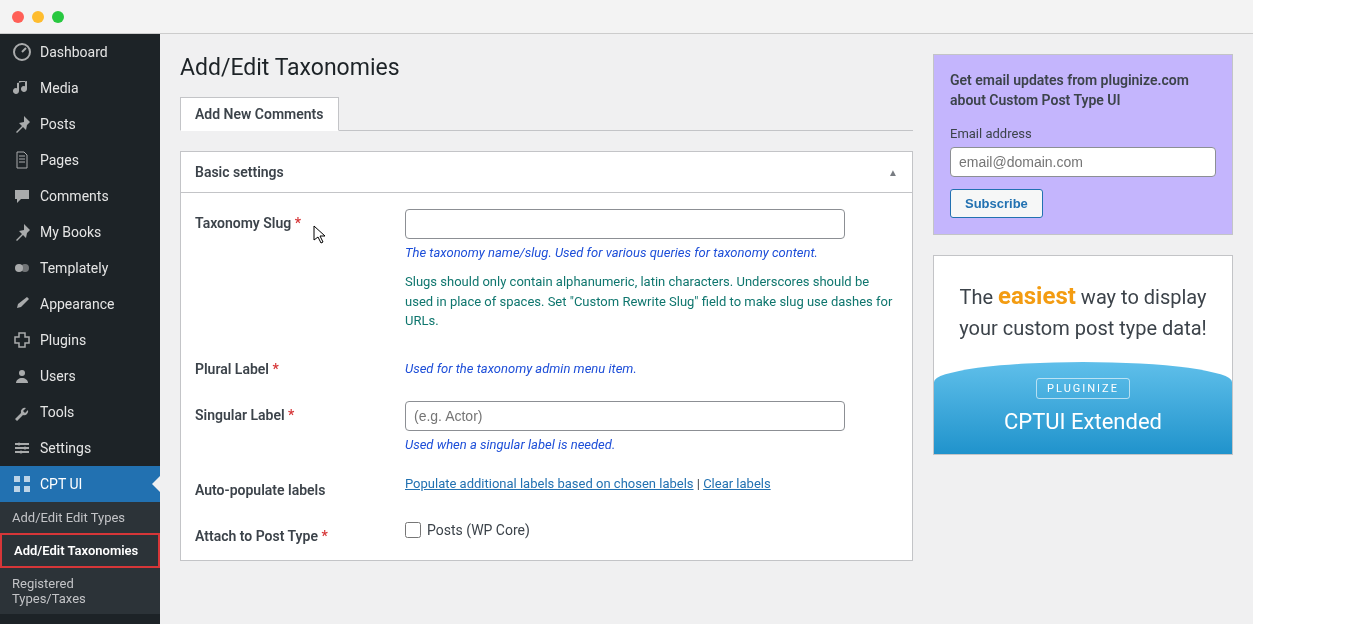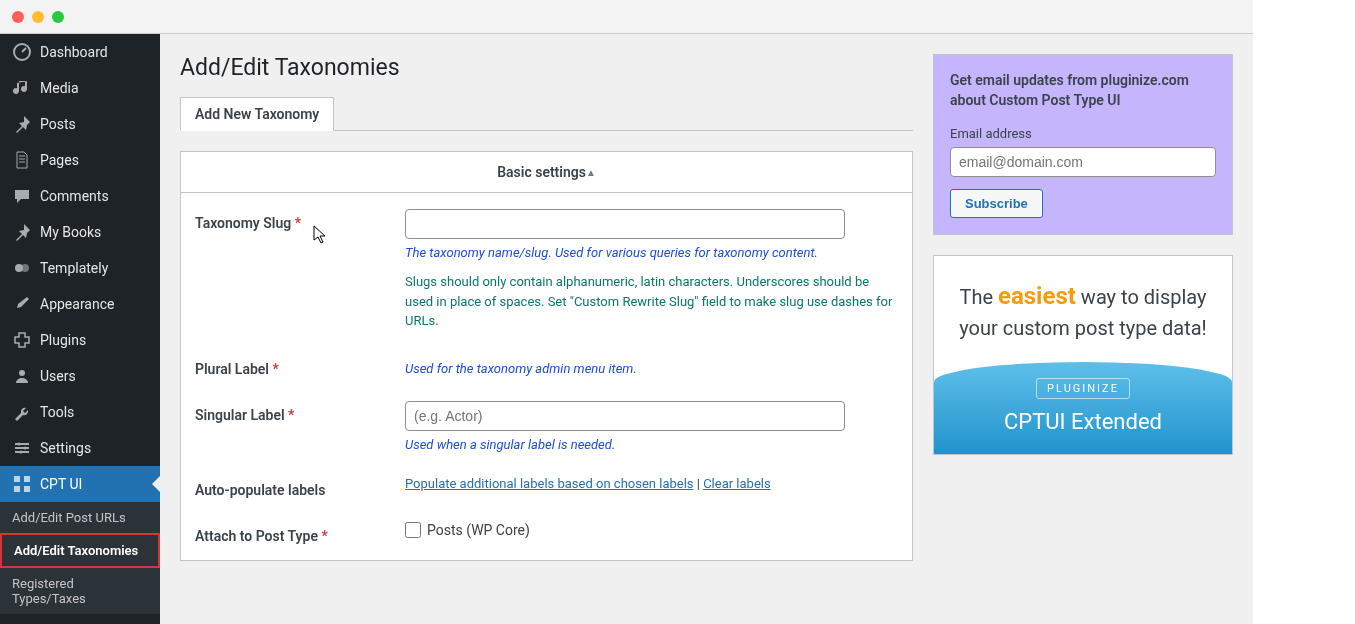--- a/index.html
+++ b/index.html
@@ -18,21 +18,21 @@
 .sidebar-icon { width: 20px; height: 20px; display: flex; align-items: center; justify-content: center; opacity: 0.7; flex-shrink: 0; }
 .sidebar-sub { background: #2c3338; padding: 8px 12px; font-size: 13px; color: #c3c4c7; cursor: pointer; }
 .sidebar-sub.active { color: #fff; font-weight: 600; border: 2px solid #d63638; }
 .main { flex: 1; overflow: auto; padding: 20px 20px 0 20px; display: flex; gap: 20px; }
 .main-col { flex: 1; min-width: 0; }
 .page-title { font-size: 23px; font-weight: 400; color: #1d2327; margin-bottom: 16px; }
 .tab-wrapper { display: flex; border-bottom: 1px solid #c3c4c7; margin-bottom: 20px; }
 .tab { padding: 8px 14px; border: 1px solid #c3c4c7; background: #f6f7f7; margin-right: 5px; margin-bottom: -1px; font-size: 14px; cursor: pointer; }
 .tab.active { background: #fff; border-bottom-color: #fff; font-weight: 600; }
 .panel { background: #fff; border: 1px solid #c3c4c7; margin-bottom: 16px; }
-.panel-header { padding: 12px 14px; border-bottom: 1px solid #c3c4c7; font-weight: 600; font-size: 14px; display: flex; justify-content: center; align-items: center; cursor: pointer; }
+.panel-header { padding: 12px 14px; border-bottom: 1px solid #c3c4c7; font-weight: 600; font-size: 14px; display: flex; justify-content: space-between; align-items: center; cursor: pointer; }
 .panel-body { padding: 16px 14px; }
 .form-row { display: flex; margin-bottom: 24px; }
 .form-label { width: 210px; flex-shrink: 0; font-weight: 600; font-size: 14px; padding-top: 6px; }
 .form-label .req { color: #d63638; }
 .form-field { flex: 1; }
 .form-field input[type="text"] { width: 440px; padding: 6px 8px; border: 1px solid #8c8f94; border-radius: 4px; font-size: 14px; }
 .form-desc { color: #1d4ed8; font-style: italic; font-size: 13px; margin-top: 6px; }
 .form-help { color: #0f766e; font-size: 13px; margin-top: 12px; line-height: 1.5; max-width: 580px; }
 .link { color: #2271b1; text-decoration: underline; cursor: pointer; }
 .checkbox-row { display: flex; align-items: center; gap: 6px; font-size: 14px; }
@@ -171,30 +171,30 @@
         <span class="sidebar-icon">
             <svg viewBox="0 0 20 20" width="20" height="20" fill="currentColor">
               <rect x="2" y="2" width="6" height="6"></rect>
               <rect x="12" y="2" width="6" height="6"></rect>
               <rect x="2" y="12" width="6" height="6"></rect>
               <rect x="12" y="12" width="6" height="6"></rect>
             </svg>
           </span>
         <span>CPT UI</span>
       </div>
-      <div class="sidebar-sub">Add/Edit Post URLs</div>
+      <div class="sidebar-sub">Add/Edit Edit Types</div>
       <div class="sidebar-sub active">Add/Edit Taxonomies</div>
       <div class="sidebar-sub">Registered Types/Taxes</div>
     </div>
 
     <div class="main">
       <div class="main-col">
         <h1 class="page-title">Add/Edit Taxonomies</h1>
         <div class="tab-wrapper">
-          <div class="tab active">Add New Taxonomy</div>
+          <div class="tab active">Add New Comments</div>
         </div>
 
         <div class="panel">
           <div class="panel-header">
             <span>Basic settings</span>
             <span class="caret">▲</span>
           </div>
           <div class="panel-body">
             <div class="form-row" style="position:relative">
               <div class="form-label">

